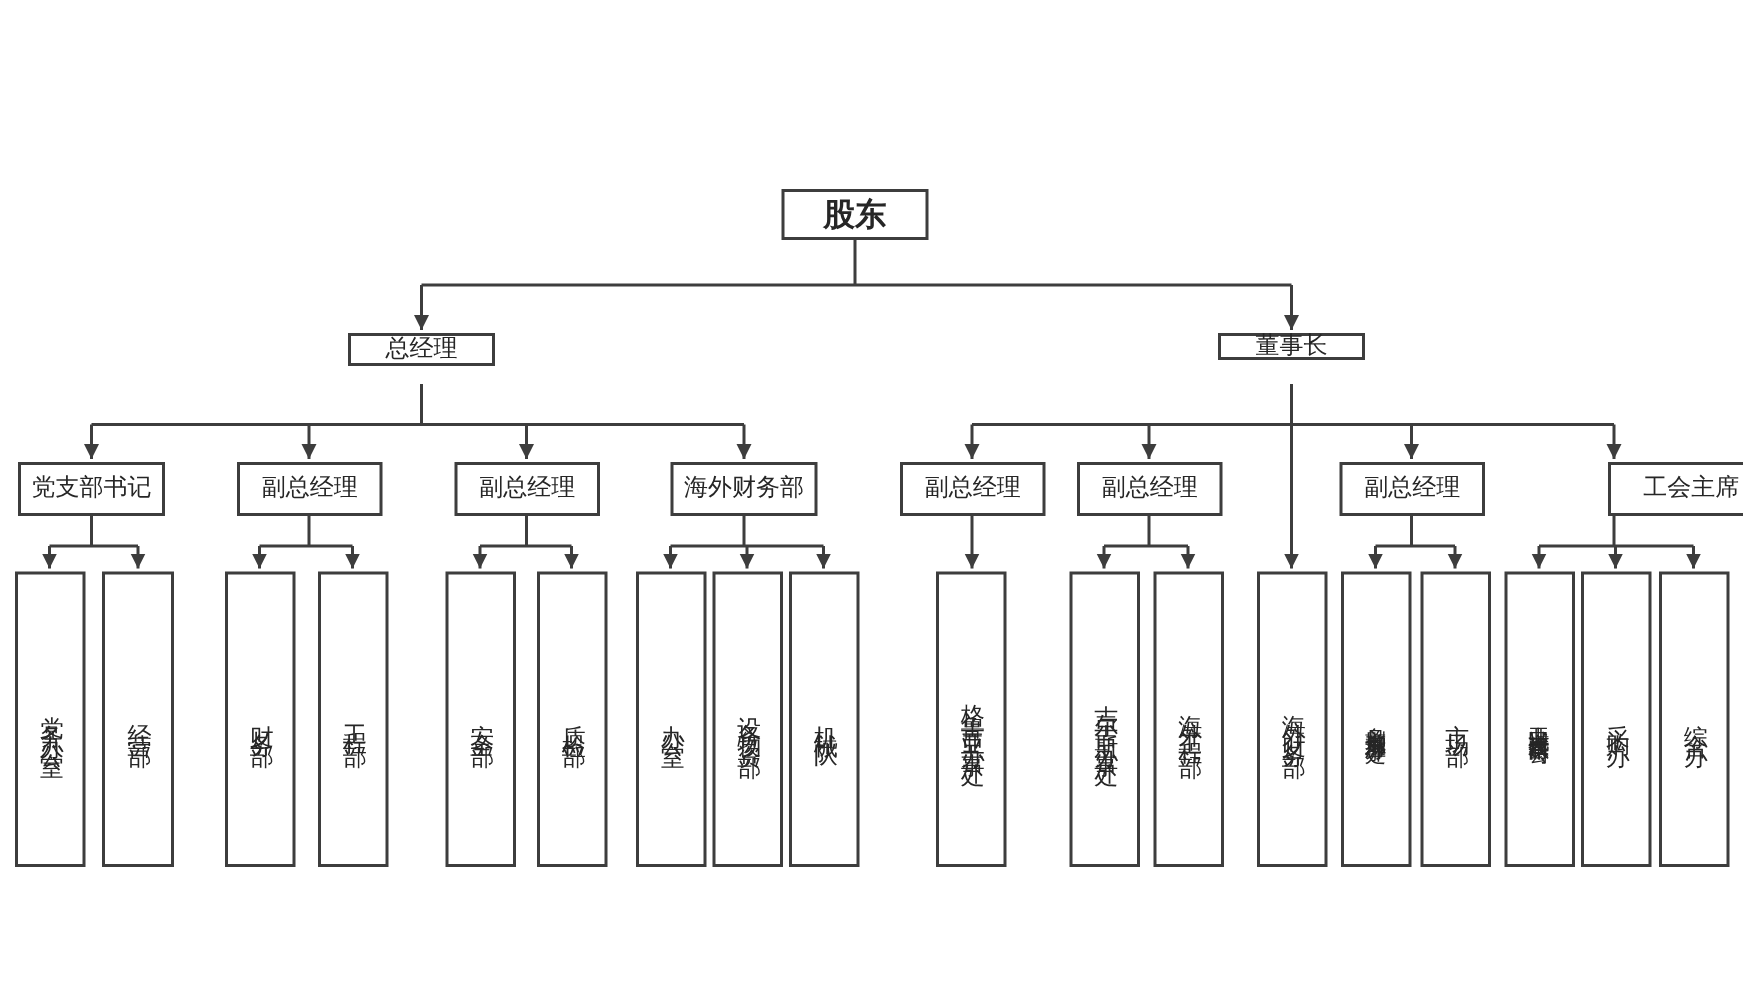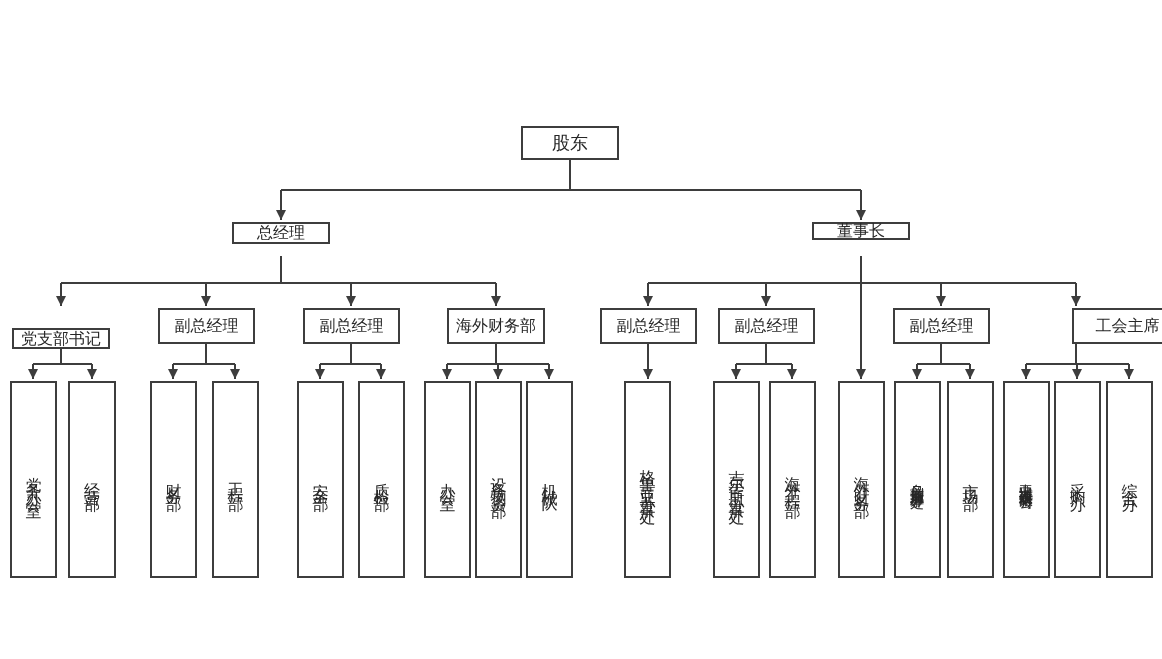--- a/index.html
+++ b/index.html
@@ -7,21 +7,21 @@
     position:relative; width:1162px; height:659px; background:#ffffff;
     font-family:"Liberation Sans","DejaVu Sans",sans-serif; overflow:hidden;
   }
   #wires { position:absolute; left:0; top:0; width:1162px; height:659px; }
   .node {
     position:absolute; box-sizing:border-box;
     border:2px solid #3d3d3d; background:#ffffff; color:#262626;
     display:flex; align-items:center; justify-content:center;
     font-size:16px; line-height:1; text-align:center; white-space:nowrap;
   }
-  .root { font-weight:400; font-size:18px; }
+  .root { font-weight:700; font-size:21px; }
   .vnode span {
     writing-mode:vertical-rl; text-orientation:upright;
     letter-spacing:0.40em; font-size:16px;
   }
   .vnode span.tight { letter-spacing:0.10em; font-size:14px; }
 </style>
 </head>
 <body>
 
 <div id="stage">
@@ -83,21 +83,21 @@
       <line x1="1077" y1="364" x2="1077" y2="379" marker-end="url(#arw)"></line>
       <line x1="1129" y1="364" x2="1129" y2="379" marker-end="url(#arw)"></line>
     </g>
   </svg>
 
   <div class="node root" style="left:521px;top:126px;width:98px;height:34px">股东</div>
 
   <div class="node" style="left:232px;top:222px;width:98px;height:22px">总经理</div>
   <div class="node" style="left:812px;top:222px;width:98px;height:18px">董事长</div>
 
-  <div class="node" style="left:12px;top:328px;width:98px;height:21px">党支部书记</div>
+  <div class="node" style="left:12px;top:308px;width:98px;height:36px">党支部书记</div>
   <div class="node" style="left:158px;top:308px;width:97px;height:36px">副总经理</div>
   <div class="node" style="left:303px;top:308px;width:97px;height:36px">副总经理</div>
   <div class="node" style="left:447px;top:308px;width:98px;height:36px">海外财务部</div>
   <div class="node" style="left:600px;top:308px;width:97px;height:36px">副总经理</div>
   <div class="node" style="left:718px;top:308px;width:97px;height:36px">副总经理</div>
   <div class="node" style="left:893px;top:308px;width:97px;height:36px">副总经理</div>
   <div class="node" style="left:1072px;top:308px;width:111px;height:36px">工会主席</div>
 
   <div class="node vnode" style="left:10px;top:381px;width:47px;height:197px">
     <span>党务办公室</span>

